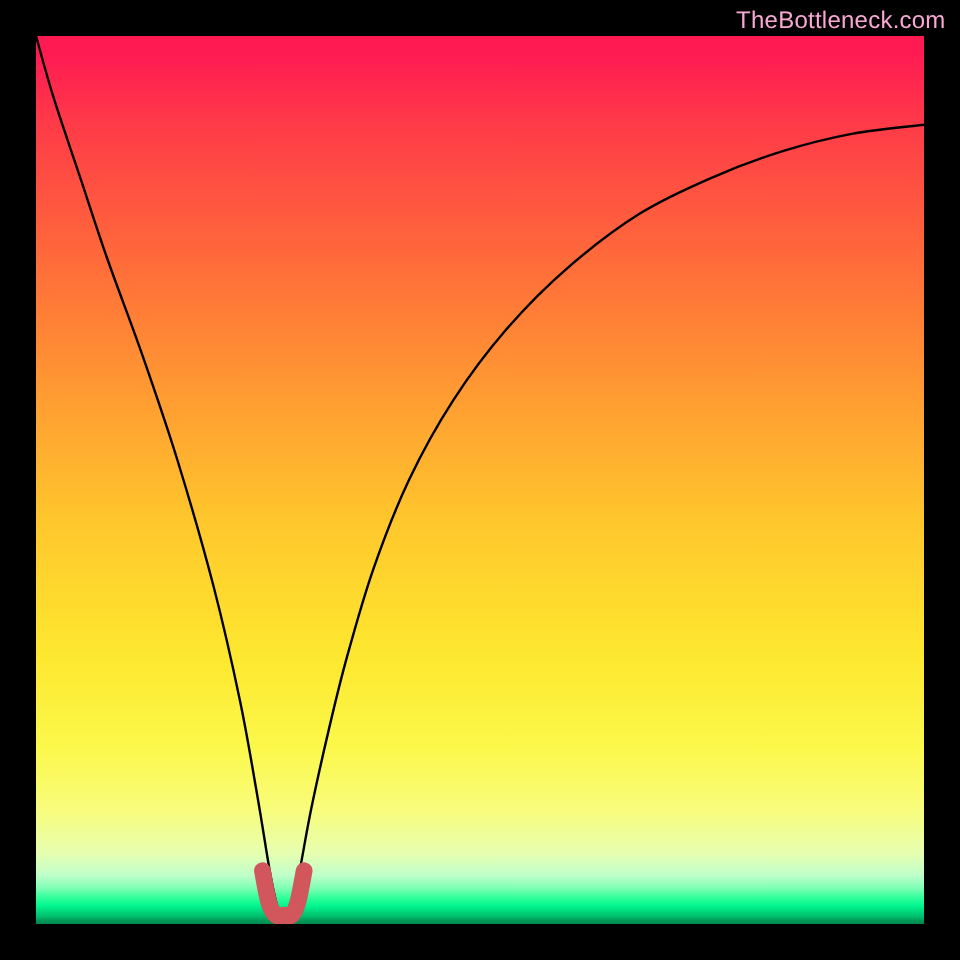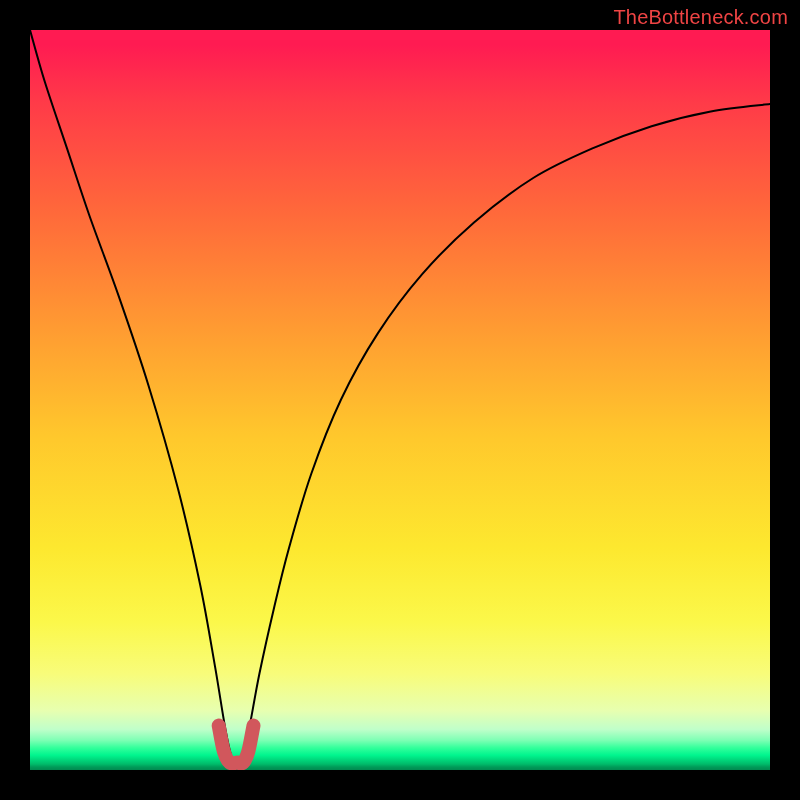--- a/index.html
+++ b/index.html
@@ -44,21 +44,21 @@
       #00d87c 98.6%,
       #00bb6a 99.2%,
       #009a58 99.6%,
       #008a50 100%
     );
   }
   .watermark {
     position: absolute;
     top: 6px;
     right: 12px;
-    color: #ef4444;
+    color: #f9a8d4;
     font-size: 20px;
     font-weight: 400;
     letter-spacing: 0.2px;
     user-select: none;
   }
   svg.curve {
     position: absolute;
     left: 0;
     top: 0;
     width: 100%;

